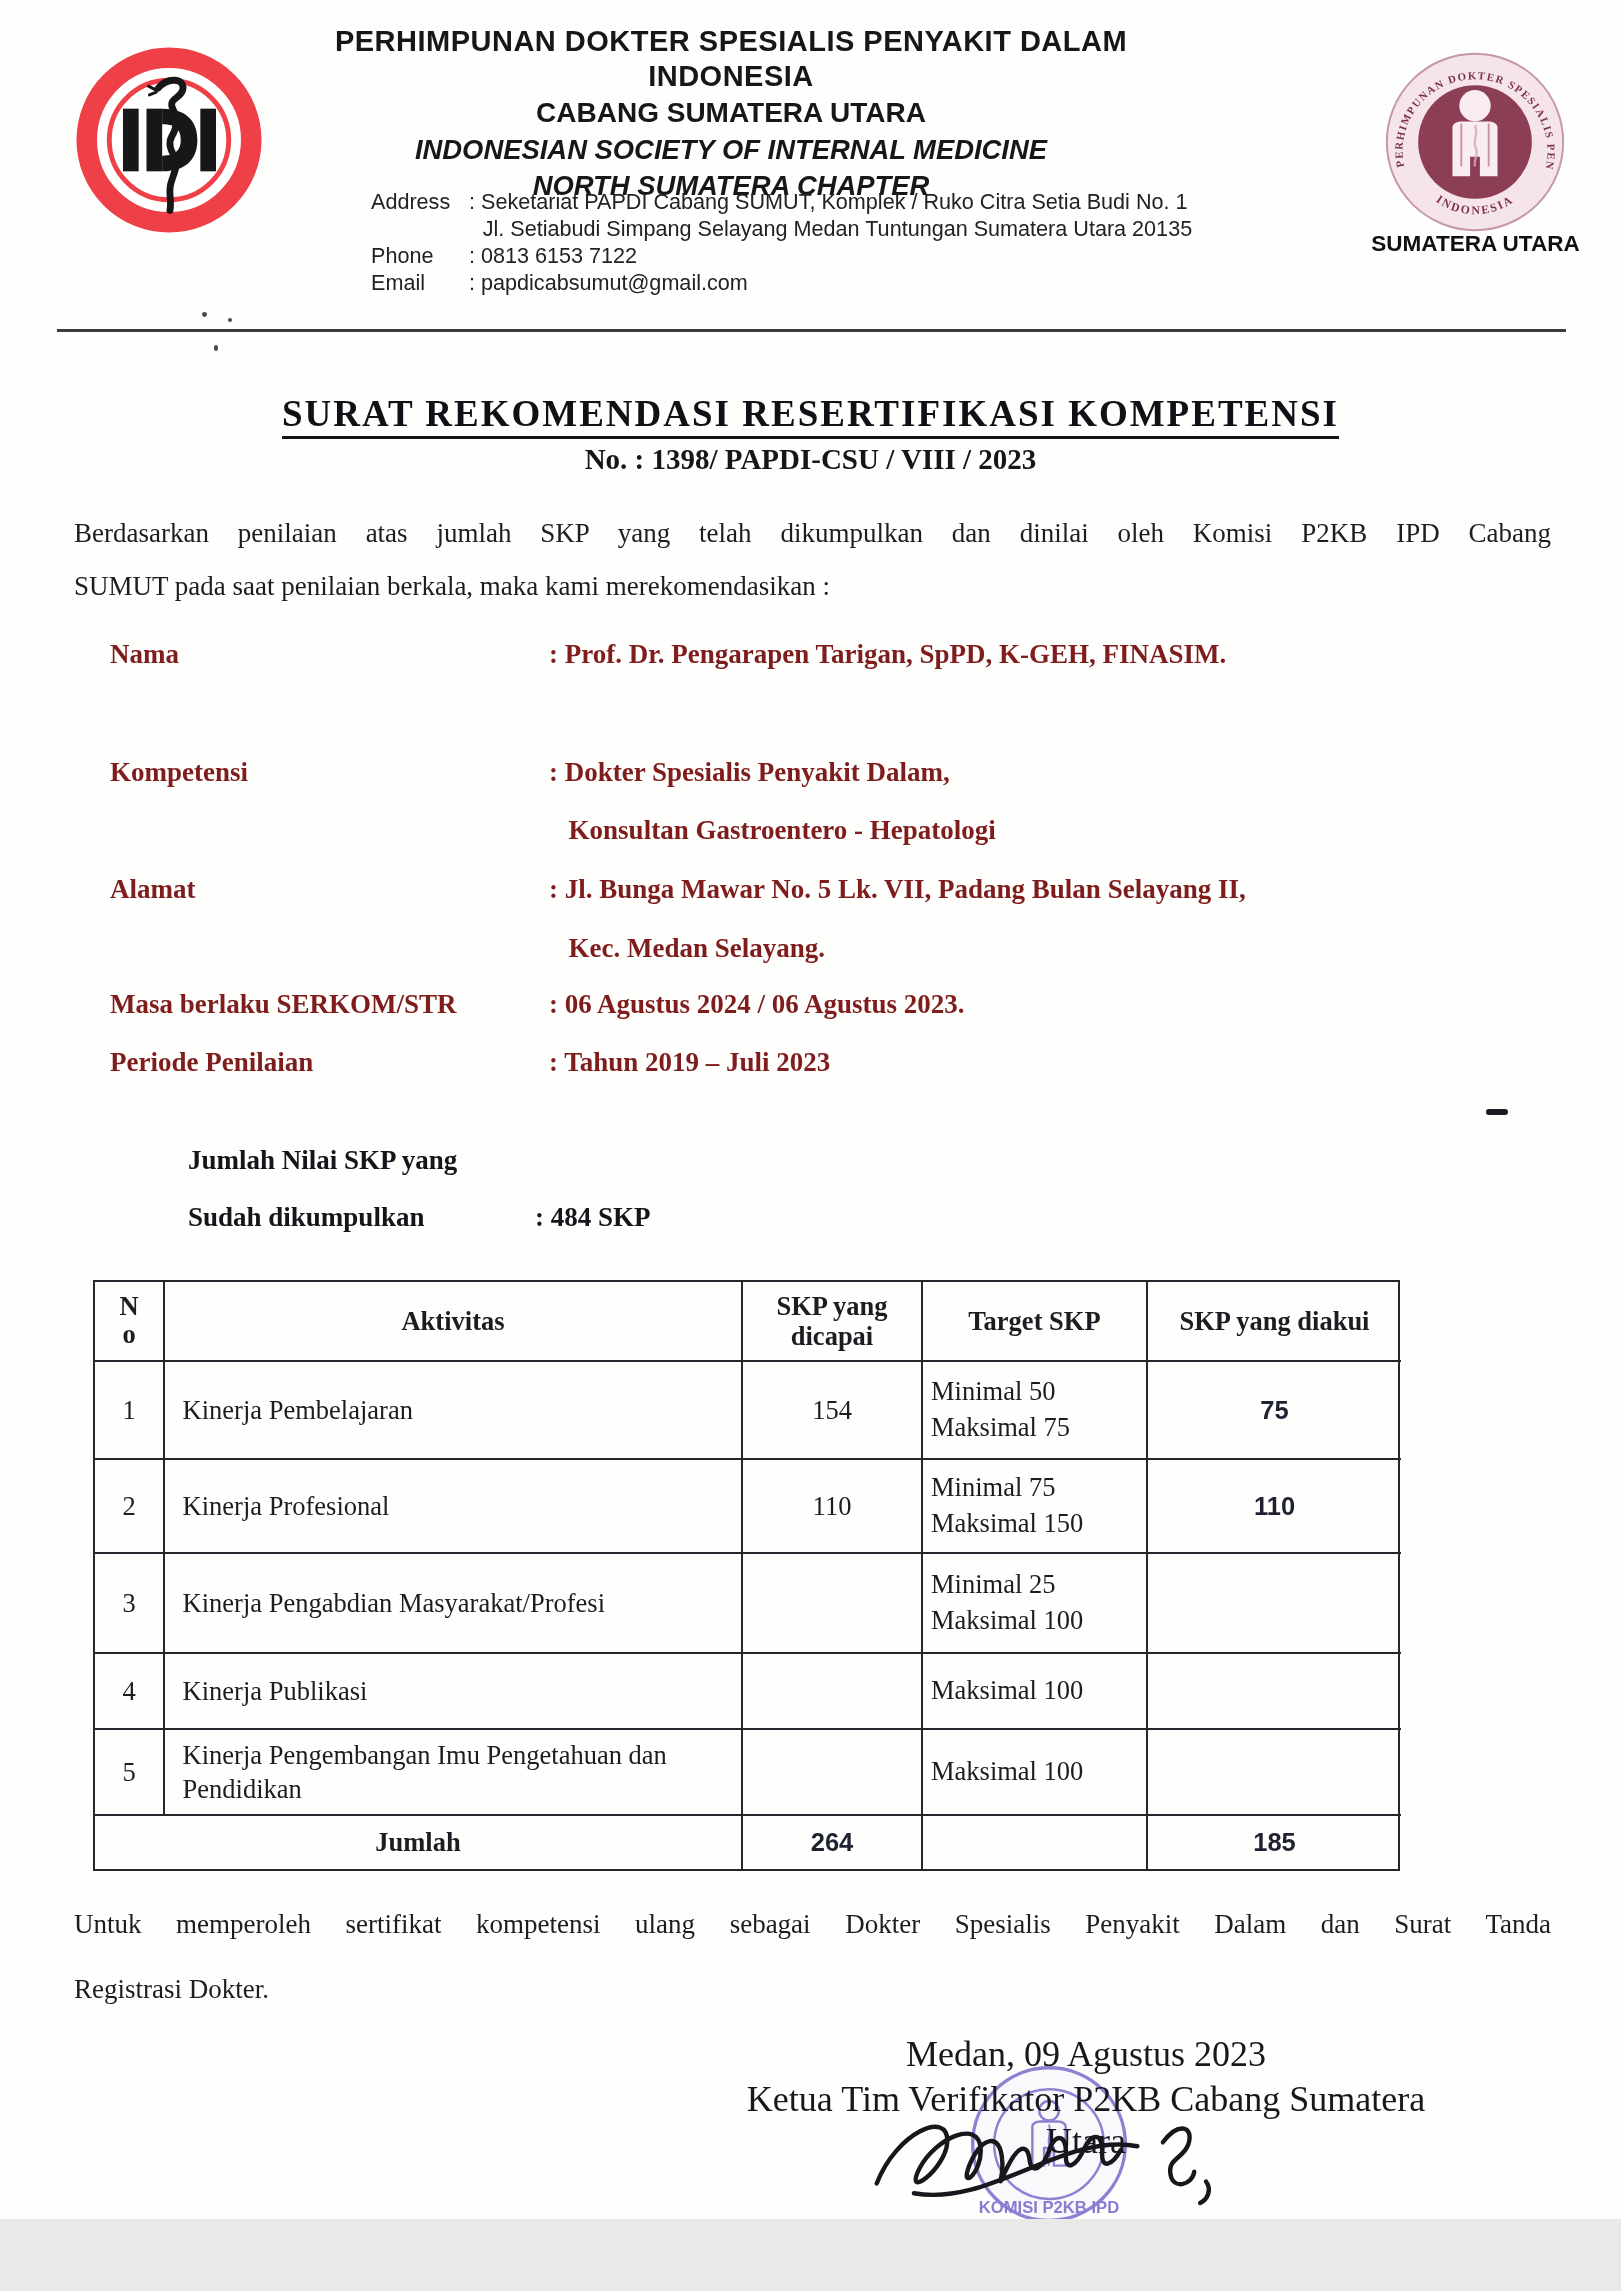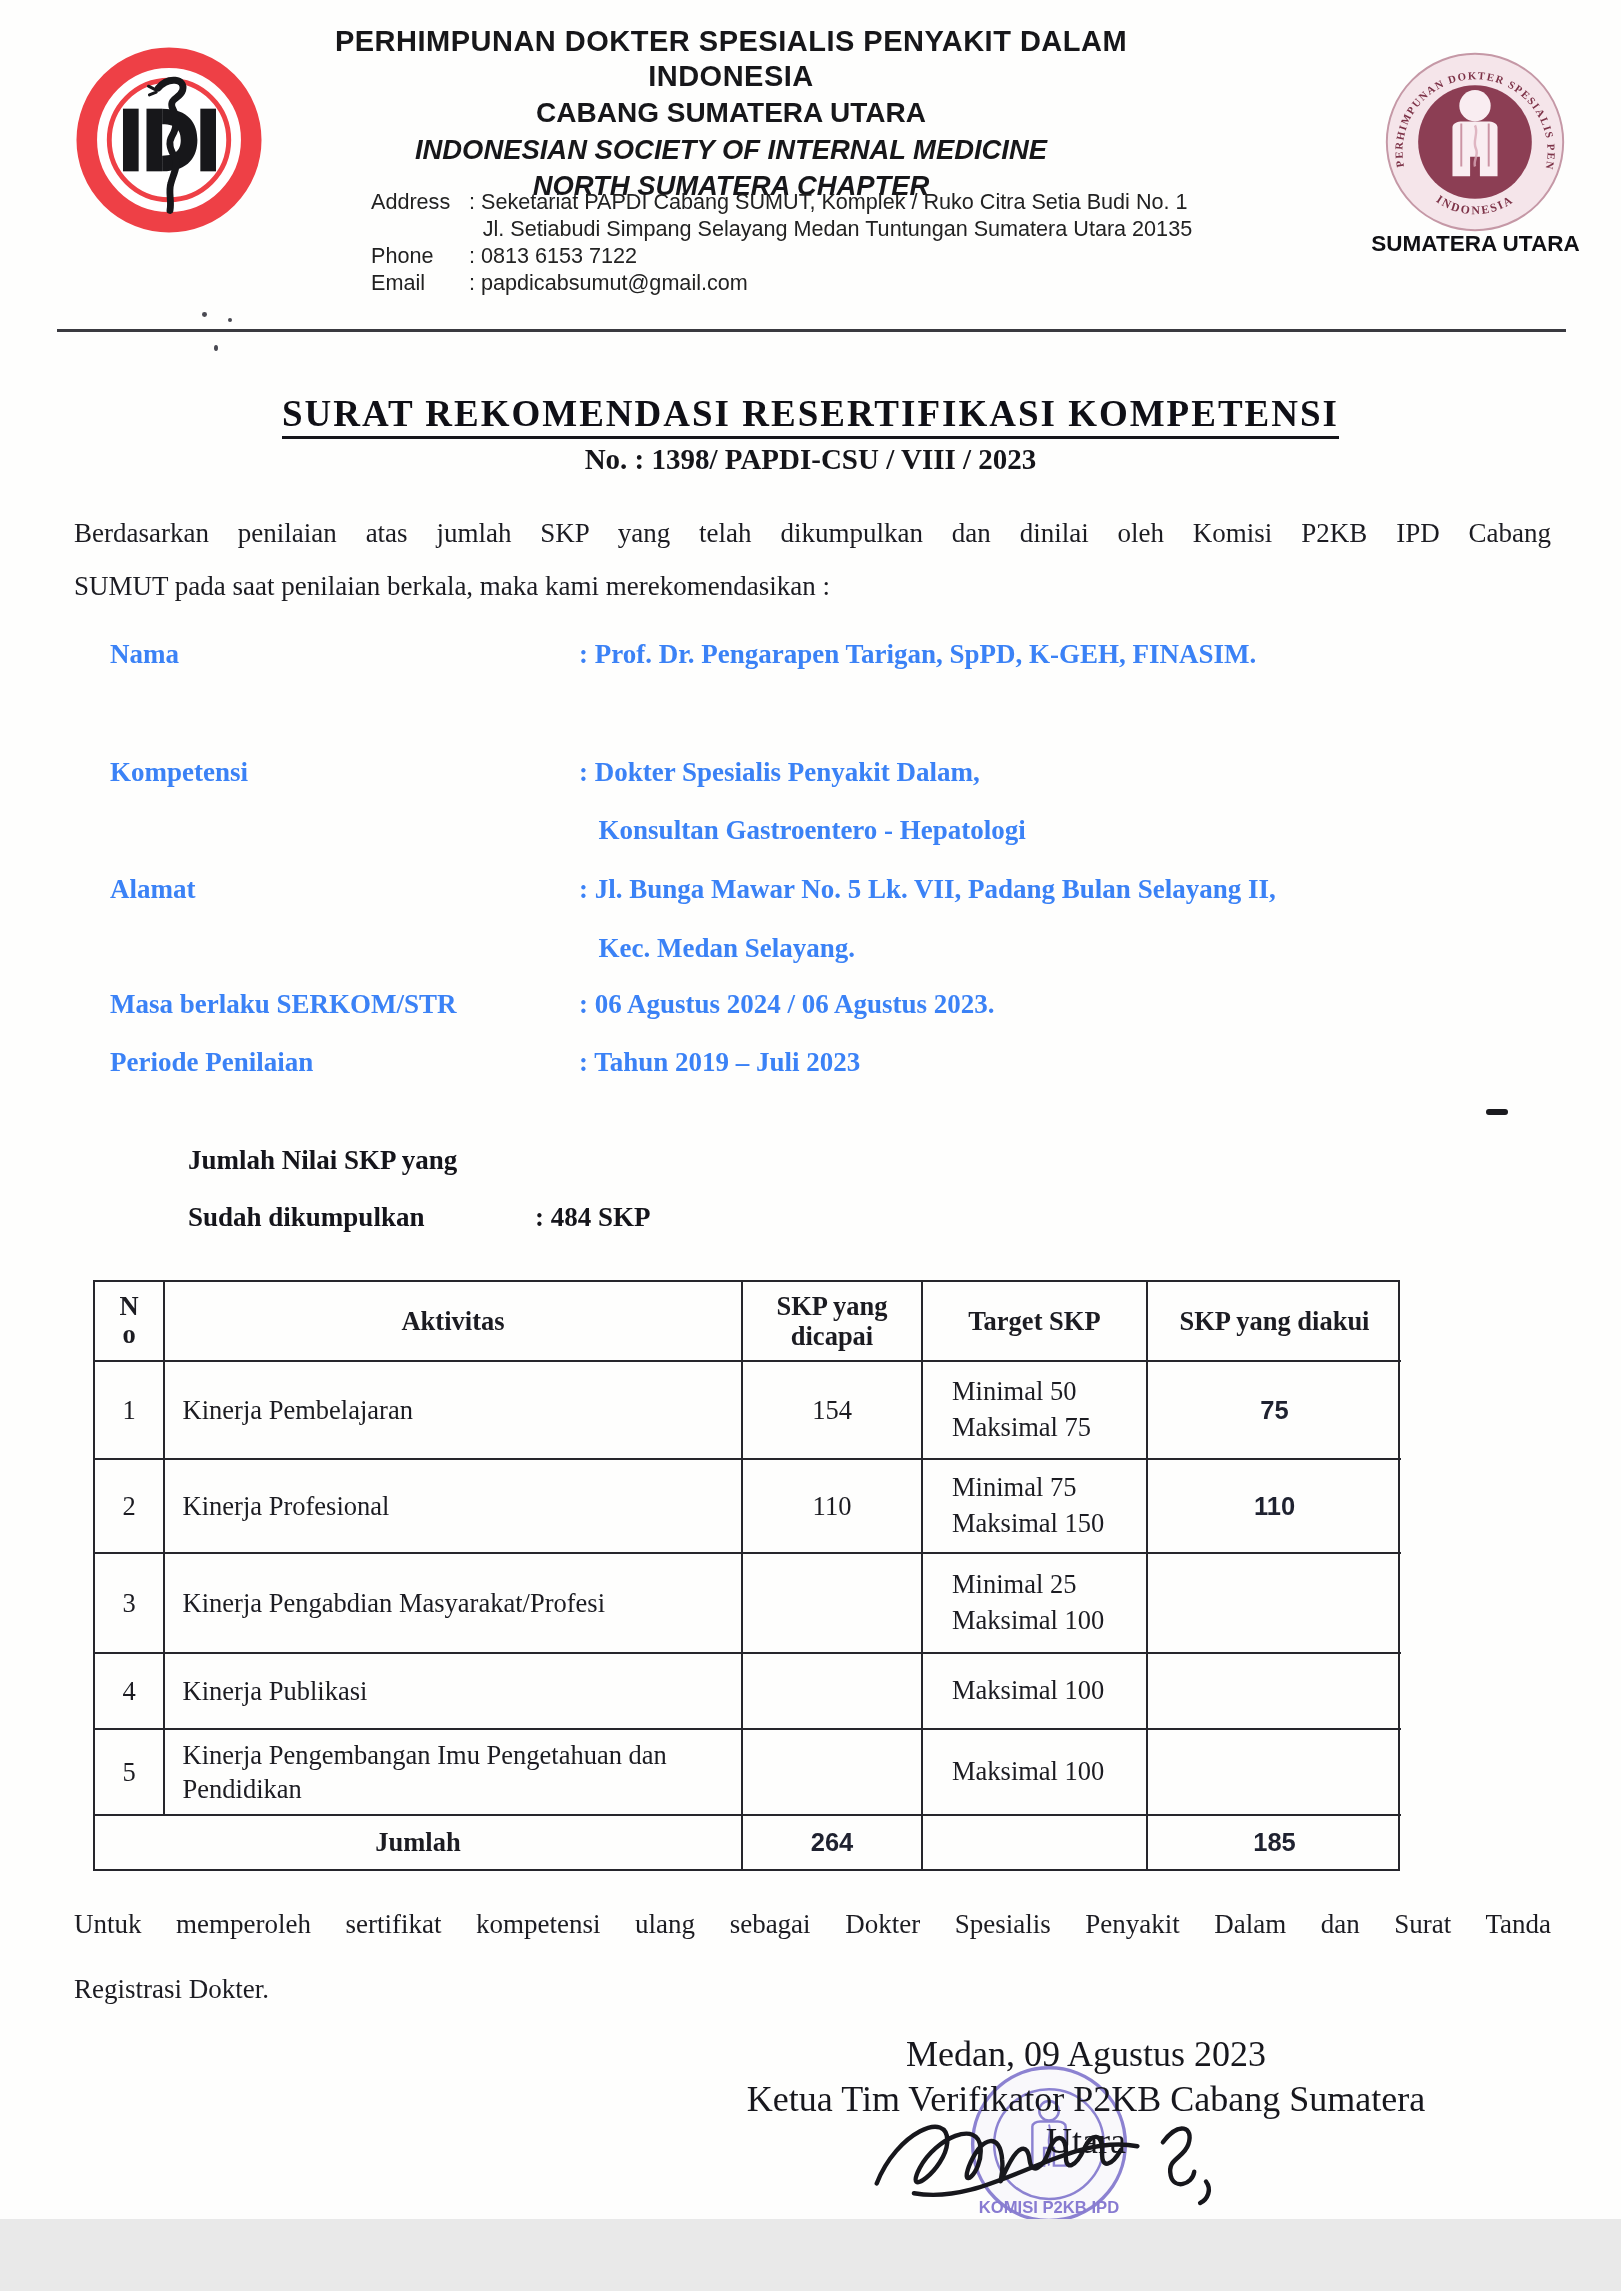--- a/index.html
+++ b/index.html
@@ -29,41 +29,41 @@
   .title-wrap{position:absolute; left:0; top:392px; width:1621px; text-align:center;}
   .title-text{display:inline-block; font-weight:bold; font-size:37px; letter-spacing:2px;
     border-bottom:3.9px solid #15151a; padding-bottom:1px; color:#101016;}
   .no-line{position:absolute; left:0; top:443px; width:1621px; text-align:center;
     font-weight:bold; font-size:29px; color:#15151a;}
   
   .body-par{position:absolute; left:74px; width:1477px; font-size:27px; color:#1c1c22;}
   .justify-force{text-align:justify; text-align-last:justify;}
   
   .field-row{position:absolute; left:110px; width:1392px; display:flex;
-    font-weight:bold; font-size:27px; color:#3b82f6;gap:30px;}
+    font-weight:bold; font-size:27px; color:#7f1d1d;}
   .field-label{width:439px; flex:none;}
   .field-value{flex:1;}
   .field-cont{padding-left:19.6px;}
   
   .skp-sum{position:absolute; left:188px; font-weight:bold; font-size:27px; color:#15151b;}
   .skp-sum2{display:flex;}
   .skp-sum-label{width:347px; flex:none;}
   
   .skp-table{position:absolute; left:93px; top:1280px; width:1307px;
     display:grid; grid-template-columns:70px 578px 180px 225px 253px;
     grid-template-rows:80px 98px 94px 100px 76px 86px 53px;
     border:2.9px solid #26262c; box-sizing:border-box; font-size:26.5px; color:#1c1c22;}
   .cell{border-right:2px solid #26262c; border-bottom:2px solid #26262c;
     display:flex; flex-direction:column; justify-content:center; box-sizing:border-box;}
   .cell.lastcol{border-right:0;}
   .cell.lastrow{border-bottom:0;}
   .c-center{align-items:center; text-align:center;}
   .c-left{align-items:flex-start; text-align:left; padding-left:17.6px; padding-right:7.8px;}
   .c-head{font-weight:bold;}
-  .c-target{padding-left:29px;}
+  .c-target{padding-left:8px;}
   .bold-sans{font-family:"Liberation Sans", sans-serif; font-weight:bold; font-size:25.5px; color:#1f2230;}
   .jumlah-label{grid-column:1 / 3;}
   
   .closing2{text-align:left;}
   
   .sign-text{position:absolute; left:743px; width:686px; text-align:center; font-size:36px; color:#17171d; z-index:4;}
   .stamp{position:absolute; left:956px; top:2050px; z-index:2;}
   .sig-svg{position:absolute; left:863px; top:2099px; z-index:5;}
   
   .bottom-bar{position:absolute; left:365px; top:2275px; width:1257px; height:9.8px;

